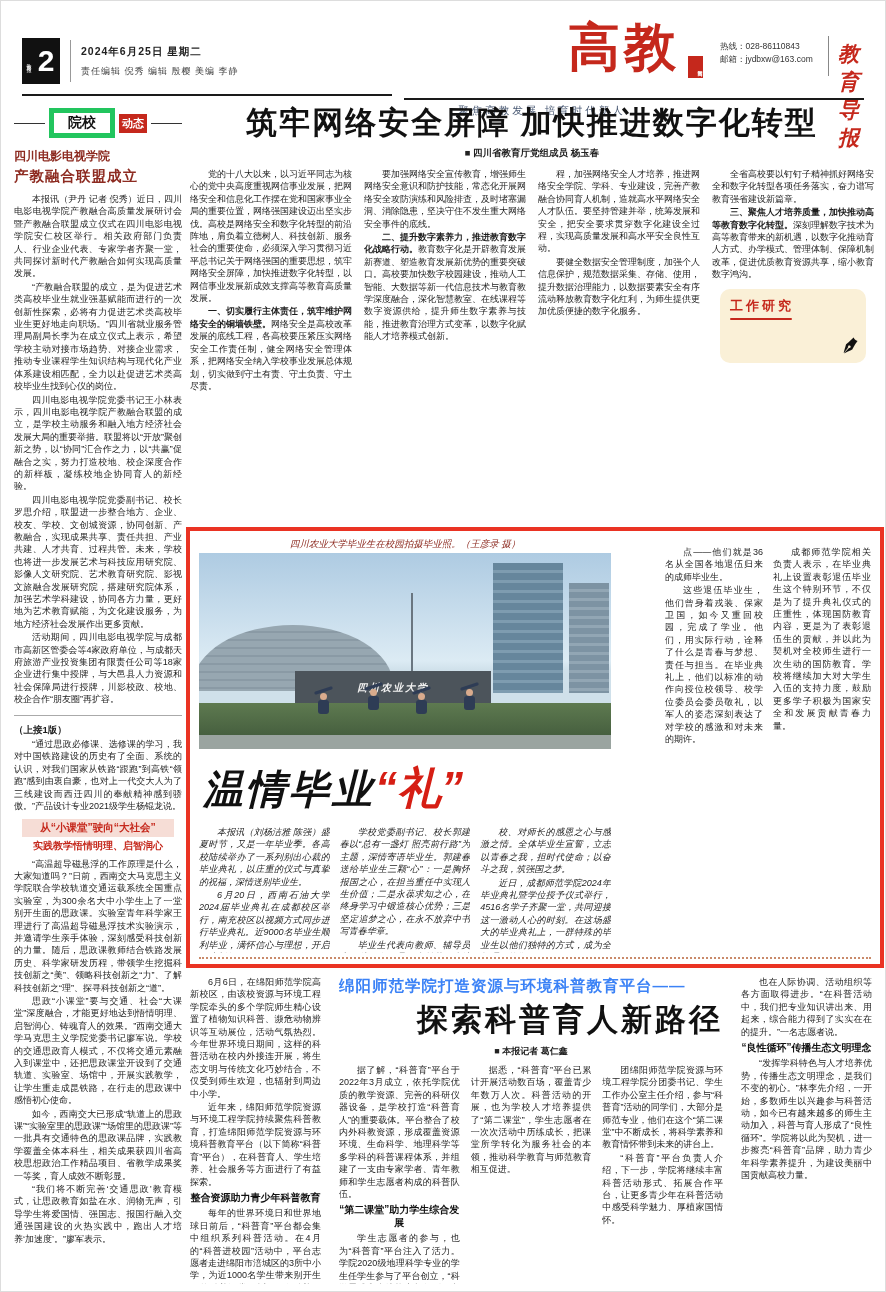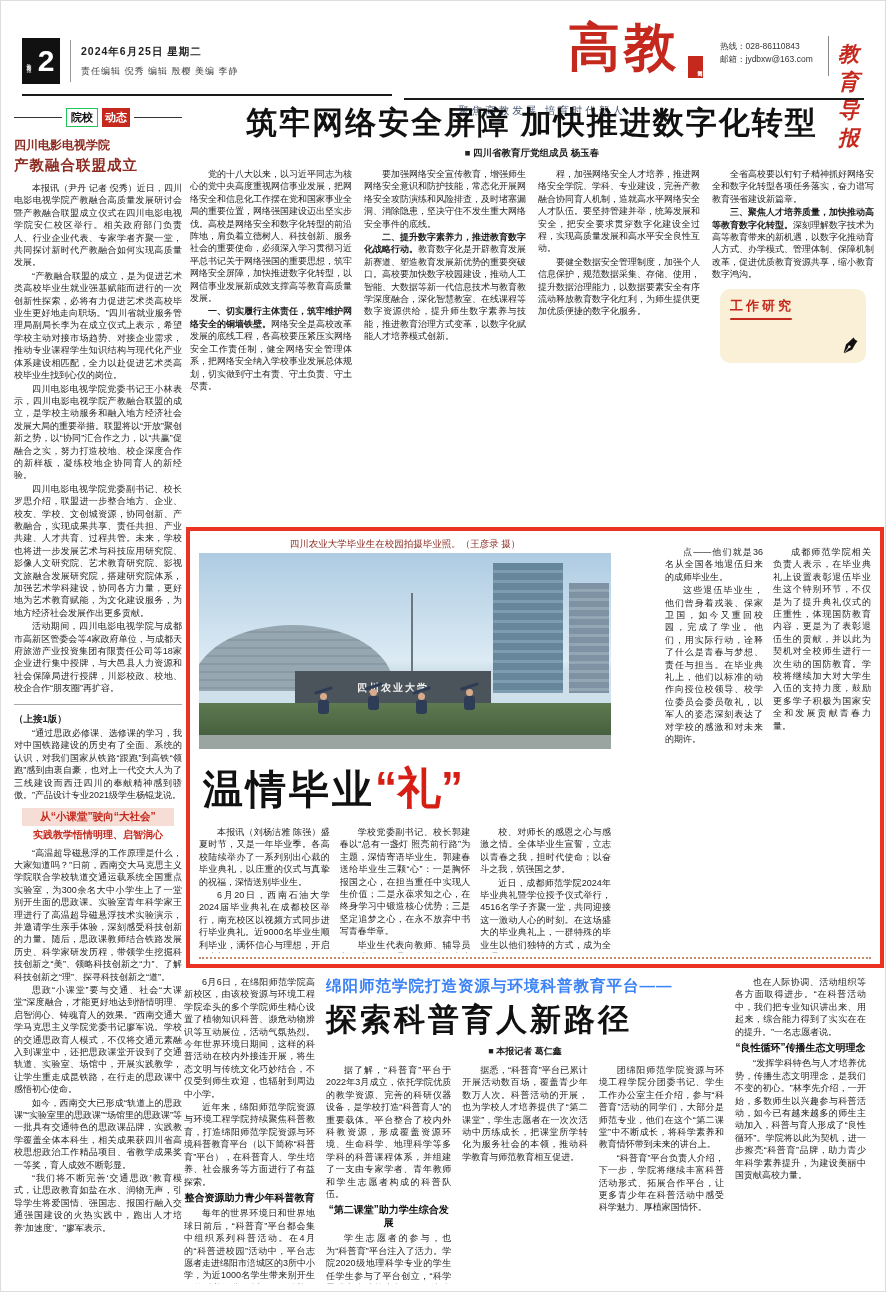--- a/index.html
+++ b/index.html
@@ -31,21 +31,21 @@
              font-family:"Liberation Serif", serif; font-size:10.5px; color:#4a5a74; letter-spacing:3px; }
 
   
   .bt { font-size:9px; line-height:12.4px; text-align:justify; text-indent:18px; margin-bottom:1px; color:#1d1d1d; }
   .bt-lead { font-weight:bold; }
 
   
   .leftcol { position:absolute; left:14px; top:104px; width:168px; height:1182px; overflow:hidden; }
   .badge { display:flex; align-items:center; gap:4px; margin:4px 0 10px; }
   .badge .bline { flex:1; height:1px; background:#333; }
-  .badge .b1 { border:1px solid #22c55e; font-size:11px; font-weight:bold; padding:1px 4px; color:#111; }
+  .badge .b1 { border:5px solid #22c55e; font-size:14px; font-weight:bold; padding:1px 14px; color:#111; }
   .badge .b2 { background:#c5281c; color:#fff; font-size:11px; font-weight:bold; padding:2px 3px; }
   .lc-kicker { font-size:12px; font-weight:bold; color:#8d2b21; margin-bottom:2px; }
   .lc-title  { font-size:14.5px; font-weight:bold; color:#8d2b21; margin-bottom:7px; letter-spacing:1px; }
   .lc-div { border-top:1px solid #aaa; margin:9px 0 8px; }
   .jump-note { font-size:9.5px; font-weight:bold; text-indent:0; margin-bottom:2px; }
   .red-strip { background:#f6ddd6; color:#c5281c; font-weight:bold; font-size:10.5px; text-align:center;
                padding:2px 0; margin:6px 8px 2px; }
   .red-sub { color:#c5281c; font-weight:bold; font-size:10px; text-align:center; margin-bottom:5px; }
 
   
@@ -61,21 +61,21 @@
   .research .rz { color:#c5281c; font-weight:bold; font-size:13px; letter-spacing:3px; }
   .research .rline { width:62px; height:2px; background:#c5281c; border-radius:2px; margin-top:3px; }
   .research .pen { position:absolute; right:6px; bottom:2px; font-size:26px; color:#111;
                    transform:rotate(130deg); }
 
   
   .feature { position:absolute; left:186px; top:527px; width:698px; height:441px;
              border:4px solid #ea3323; background:#fff; }
   .fb-inner { display:flex; flex-direction:column; height:100%; padding:7px 9px 5px; }
   .fb-grid { display:flex; gap:10px; flex:1; overflow:hidden; }
-  .fb-lstack { width:412px; display:flex; flex-direction:column; }
+  .fb-lstack { width:412px; display:flex; flex-direction:column;font-style:italic; }
   .fb-rstack { flex:1; display:flex; flex-direction:row;margin-left:44px; }
   .fb-cap { font-size:9.5px; color:#8d2b21; text-align:center; margin-bottom:2px; }
   .photo1 { position:relative; height:196px; overflow:hidden;
             background:linear-gradient(#aecbe2 0%, #dcebf4 55%, #cfe0ea 60%); }
   .p1-dome { position:absolute; left:-6px; bottom:58px; width:200px; height:66px; background:#97a7b1;
              border-radius:100px 100px 0 0 / 60px 60px 0 0;
              background-image:repeating-linear-gradient(#97a7b1 0 6px, #8a9aa5 6px 8px); }
   .p1-tower { position:absolute; right:48px; bottom:56px; width:70px; height:130px;
               background:repeating-linear-gradient(#66869c 0 7px, #7e9cb0 7px 10px); }
   .p1-tower2 { position:absolute; right:2px; bottom:56px; width:40px; height:110px;
@@ -111,26 +111,26 @@
                text-align:right; text-shadow:0 0 2px #000, 0 0 2px #000; }
   .fb-head { padding:10px 4px 6px; }
   .fb-head .hb { font-size:40px; font-weight:bold; color:#111; letter-spacing:3px; }
   .fb-head .hr { font-size:44px; font-weight:bold; color:#d61e14; letter-spacing:0; }
   .fb-cols3 { display:flex; gap:10px; flex:1; overflow:hidden; margin-top:2px; }
   .fb-cols2 { display:flex; gap:10px; flex:1; overflow:hidden; margin-top:8px; }
   .fbc { flex:1; overflow:hidden; }
   .fb-dots { border-top:2px dotted #c98a6a; margin-top:4px; }
 
   
-  .bottomart { position:absolute; left:184px; top:976px; width:682px; height:308px; overflow:hidden;
-               display:flex; gap:11px; }
+  .bottomart { position:absolute; left:190px; top:976px; width:682px; height:308px; overflow:hidden;
+               display:flex; gap:18px; }
   .ba-colA, .ba-colE { width:131px; overflow:hidden; }
   .ba-center { flex:1; display:flex; flex-direction:column; }
   .ba-kicker { text-align:left; font-size:15.5px; font-weight:bold; color:#3b82f6; letter-spacing:1px; }
-  .ba-title { text-align:left; font-size:31px; font-weight:bold; color:#111; letter-spacing:3px; margin-top:2px; }
+  .ba-title { text-align:right; font-size:31px; font-weight:bold; color:#111; letter-spacing:3px; margin-top:2px; }
   .ba-byline { text-align:center; font-size:9px; font-weight:bold; color:#222; margin:4px 0 6px; }
   .ba-cols { display:flex; gap:11px; flex:1; overflow:hidden; }
   .ba-sub { font-weight:bold; text-align:center; font-size:10px; margin:4px 0 3px; text-indent:0; color:#111; }
 </style>
 </head>
 <body>
 
 <div class="page">
 
   <div class="hdr">

